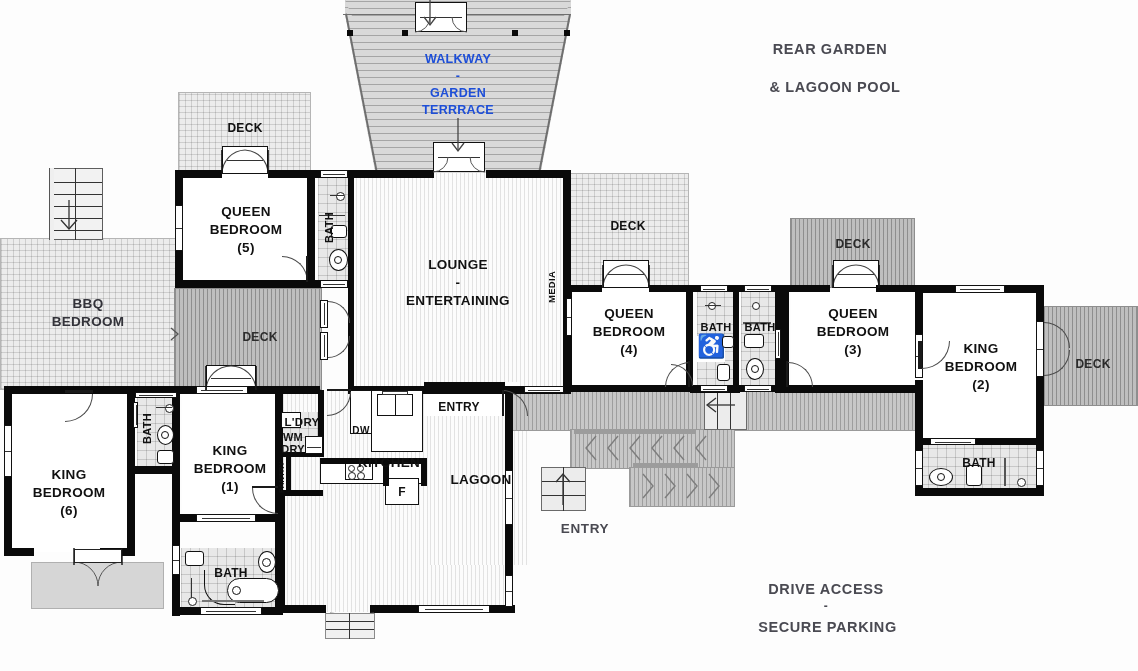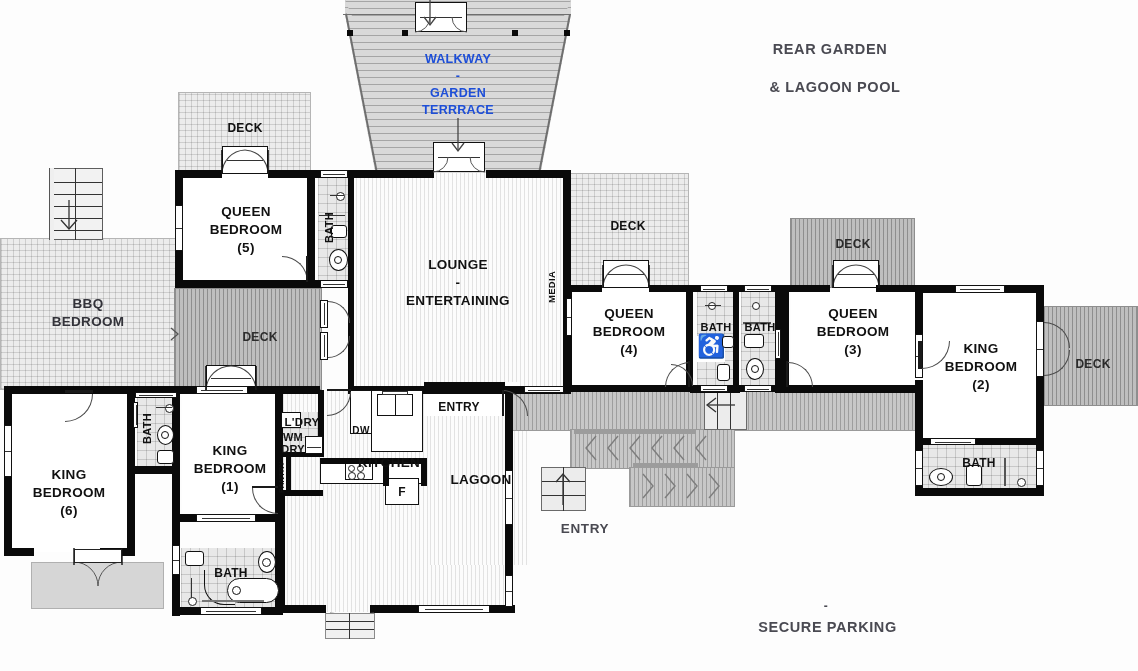--- a/index.html
+++ b/index.html
@@ -515,16 +515,17 @@
 
   <div class="lbl lbl-xs vert" style="left:322px;top:205px;width:14px;height:46px;line-height:14px;font-size:11px;">BATH</div>
   <div class="lbl lbl-xs vert" style="left:140px;top:406px;width:14px;height:46px;line-height:14px;font-size:11px;">BATH</div>
   <div class="lbl lbl-sm" style="left:206px;top:565px;width:50px;">BATH</div>
   <div class="lbl lbl-xs" style="left:694px;top:320px;width:44px;font-size:11px;">BATH</div>
   <div class="lbl lbl-xs" style="left:738px;top:320px;width:44px;font-size:11px;">BATH</div>
   <div class="lbl lbl-sm" style="left:953px;top:455px;width:52px;">BATH</div>
 
   <div class="lbl lbl-grey" style="left:740px;top:40px;width:180px;">REAR GARDEN</div>
   <div class="lbl lbl-grey" style="left:740px;top:78px;width:190px;">&amp; LAGOON POOL</div>
+  <div class="lbl lbl-grey" style="left:735px;top:580px;width:182px;">DRIVE ACCESS</div>
   <div class="lbl lbl-grey" style="left:735px;top:598px;width:182px;font-size:12px;">-</div>
   <div class="lbl lbl-grey" style="left:730px;top:618px;width:195px;">SECURE PARKING</div>
 
 </div>
 
 </body></html>

